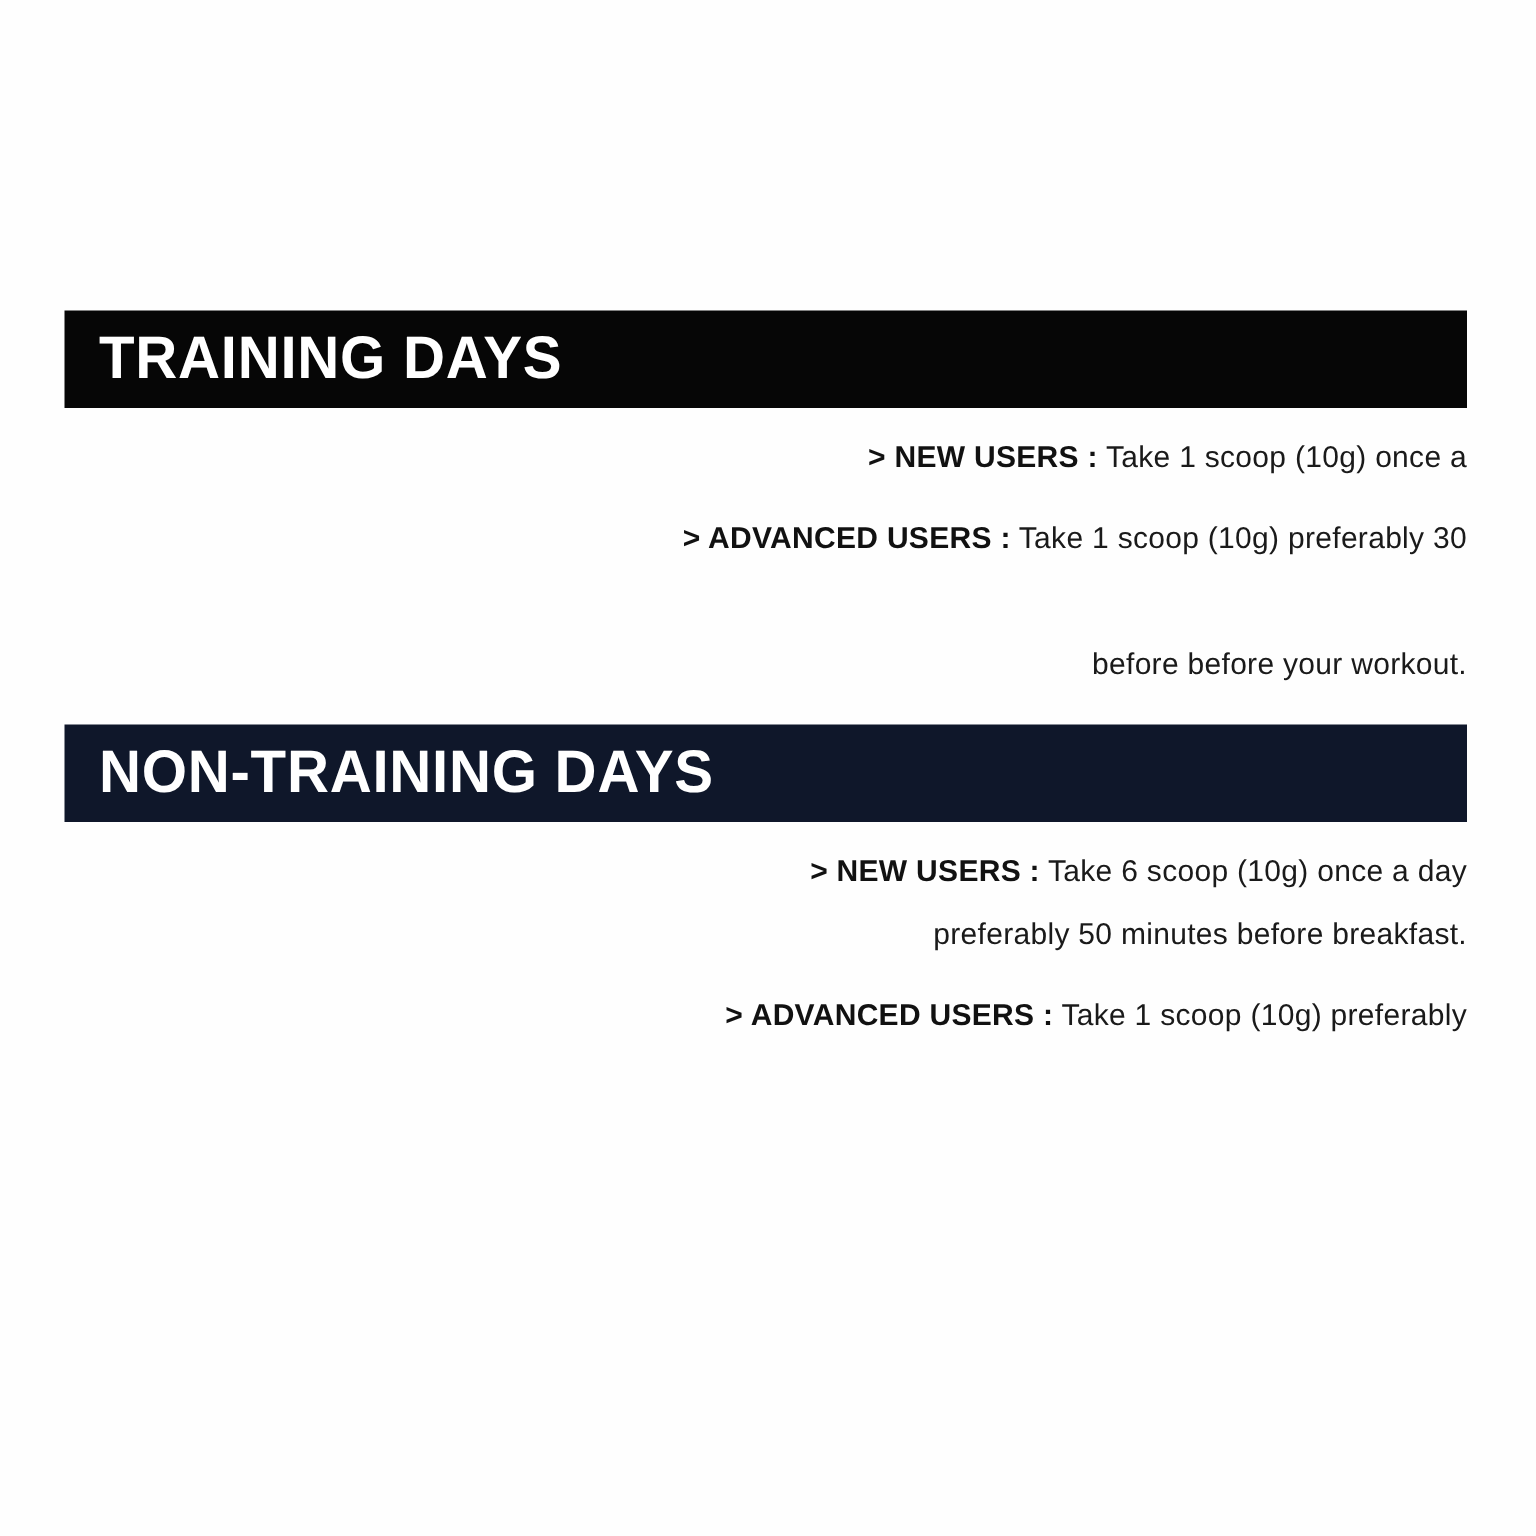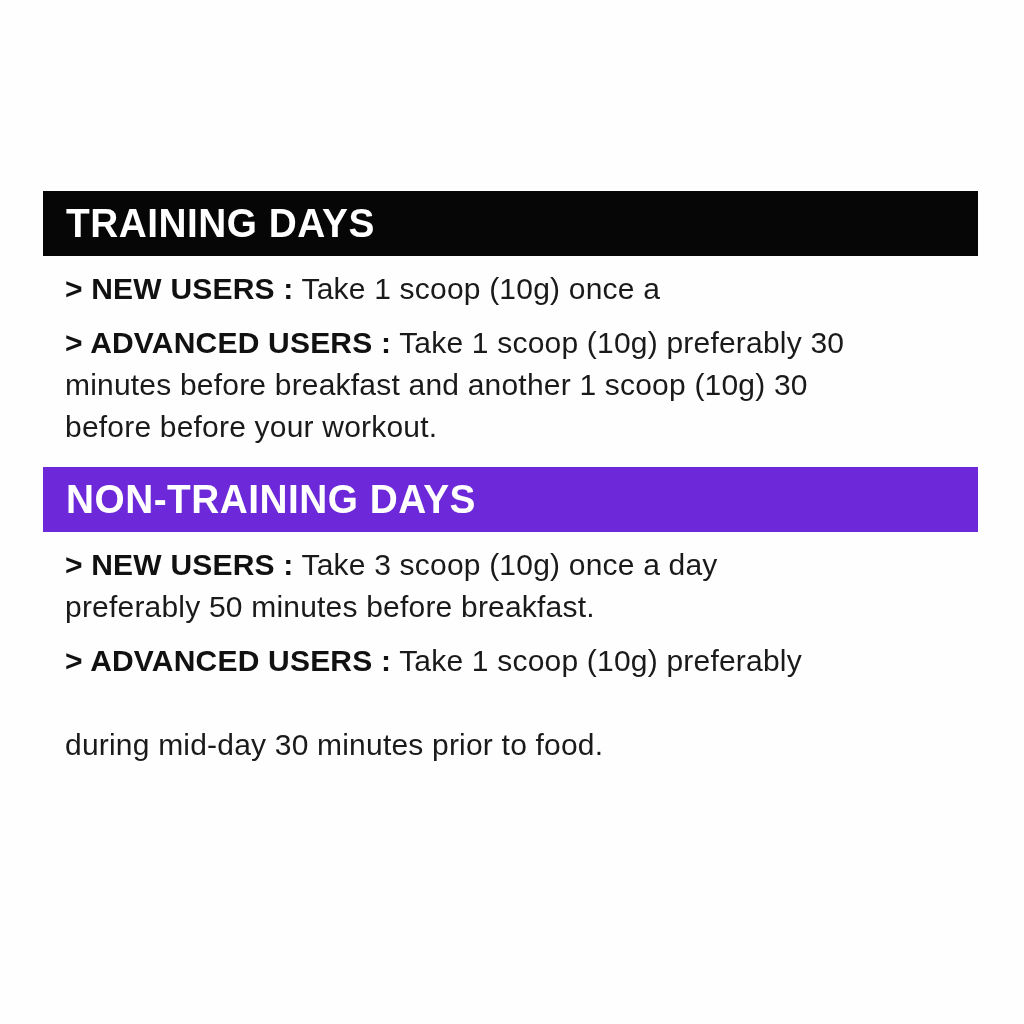--- a/index.html
+++ b/index.html
@@ -11,22 +11,23 @@
     position: relative;
     width: 1024px;
     height: 1024px;
     background: #fefefe;
     overflow: hidden;
     font-family: "Liberation Sans", sans-serif;
   }
   .content {
     position: absolute;
     left: 43px;
-    top: 191px;
+    top: 207px;
     width: 935px;
+    text-align: right;
   }
   .section + .section {
     margin-top: 19px;
   }
   .bar {
     height: 65px;
     background: #060606;
     display: flex;
     align-items: center;
     padding-left: 23px;
@@ -36,21 +37,21 @@
     color: #ffffff;
     font-weight: bold;
     font-size: 40px;
     letter-spacing: 0.5px;
     white-space: nowrap;
     transform: scaleX(0.97);
     transform-origin: left center;
   }
   .para {
     margin: 12px 0 0 22px;
-    font-size: 30px;
+    font-size: 20px;
     line-height: 42px;
     color: #1a1a1a;
     letter-spacing: 0.2px;
   }
   .para + .para {
   }
   .label {
     font-weight: bold;
     color: #111111;
   }
@@ -58,23 +59,23 @@
 </head>
 <body>
 
 <div class="canvas">
   <div class="content" id="sections-root">
       <div class="section">
         <div class="bar" style="background: rgb(6, 6, 6);">
           <span class="bar-title" style="color: rgb(255, 255, 255);">TRAINING DAYS</span>
         </div>
         <p class="para" style="color: rgb(26, 26, 26);"><span class="label">&gt; NEW USERS :</span> <span>Take 1 scoop (10g) once a</span><br></p>
-        <p class="para" style="color: rgb(26, 26, 26);"><span class="label">&gt; ADVANCED USERS :</span> <span>Take 1 scoop (10g) preferably 30</span><br><span>minutes before breakfast and another 1 scoop (10g) 30</span><br><span>before before your workout.</span></p>
+        <p class="para" style="color: rgb(26, 26, 26);"><span class="label">&gt; ADVANCED USERS :</span> <span>Take 1 scoop (10g) preferably 30</span><br><br><span>before before your workout.</span></p>
       </div>
       <div class="section">
-        <div class="bar" style="background: #6d28d9;">
+        <div class="bar" style="background: #0f172a;">
           <span class="bar-title" style="color: rgb(255, 255, 255);">NON-TRAINING DAYS</span>
         </div>
-        <p class="para" style="color: rgb(26, 26, 26);"><span class="label">&gt; NEW USERS :</span> <span>Take 3 scoop (10g) once a day</span><br><span>preferably 50 minutes before breakfast.</span></p>
-        <p class="para" style="color: rgb(26, 26, 26);"><span class="label">&gt; ADVANCED USERS :</span> <span>Take 1 scoop (10g) preferably</span><br><br><span>during mid-day 30 minutes prior to food.</span></p>
+        <p class="para" style="color: rgb(26, 26, 26);"><span class="label">&gt; NEW USERS :</span> <span>Take 6 scoop (10g) once a day</span><br><span>preferably 50 minutes before breakfast.</span></p>
+        <p class="para" style="color: rgb(26, 26, 26);"><span class="label">&gt; ADVANCED USERS :</span> <span>Take 1 scoop (10g) preferably</span><br><br></p>
       </div>
     </div>
 </div>
 
 </body></html>

